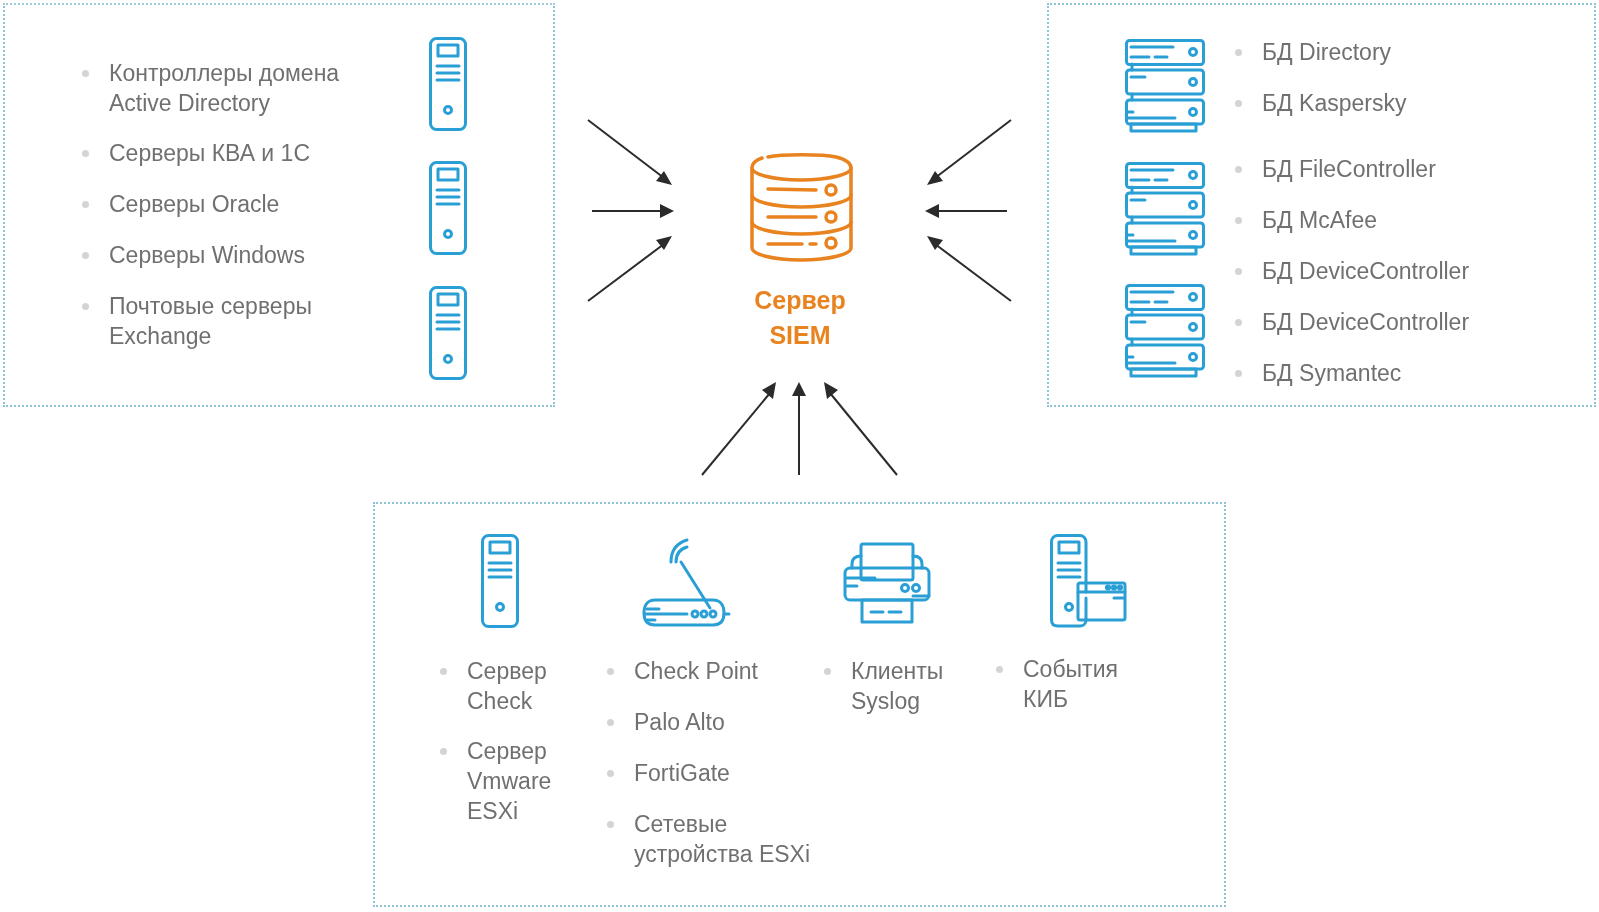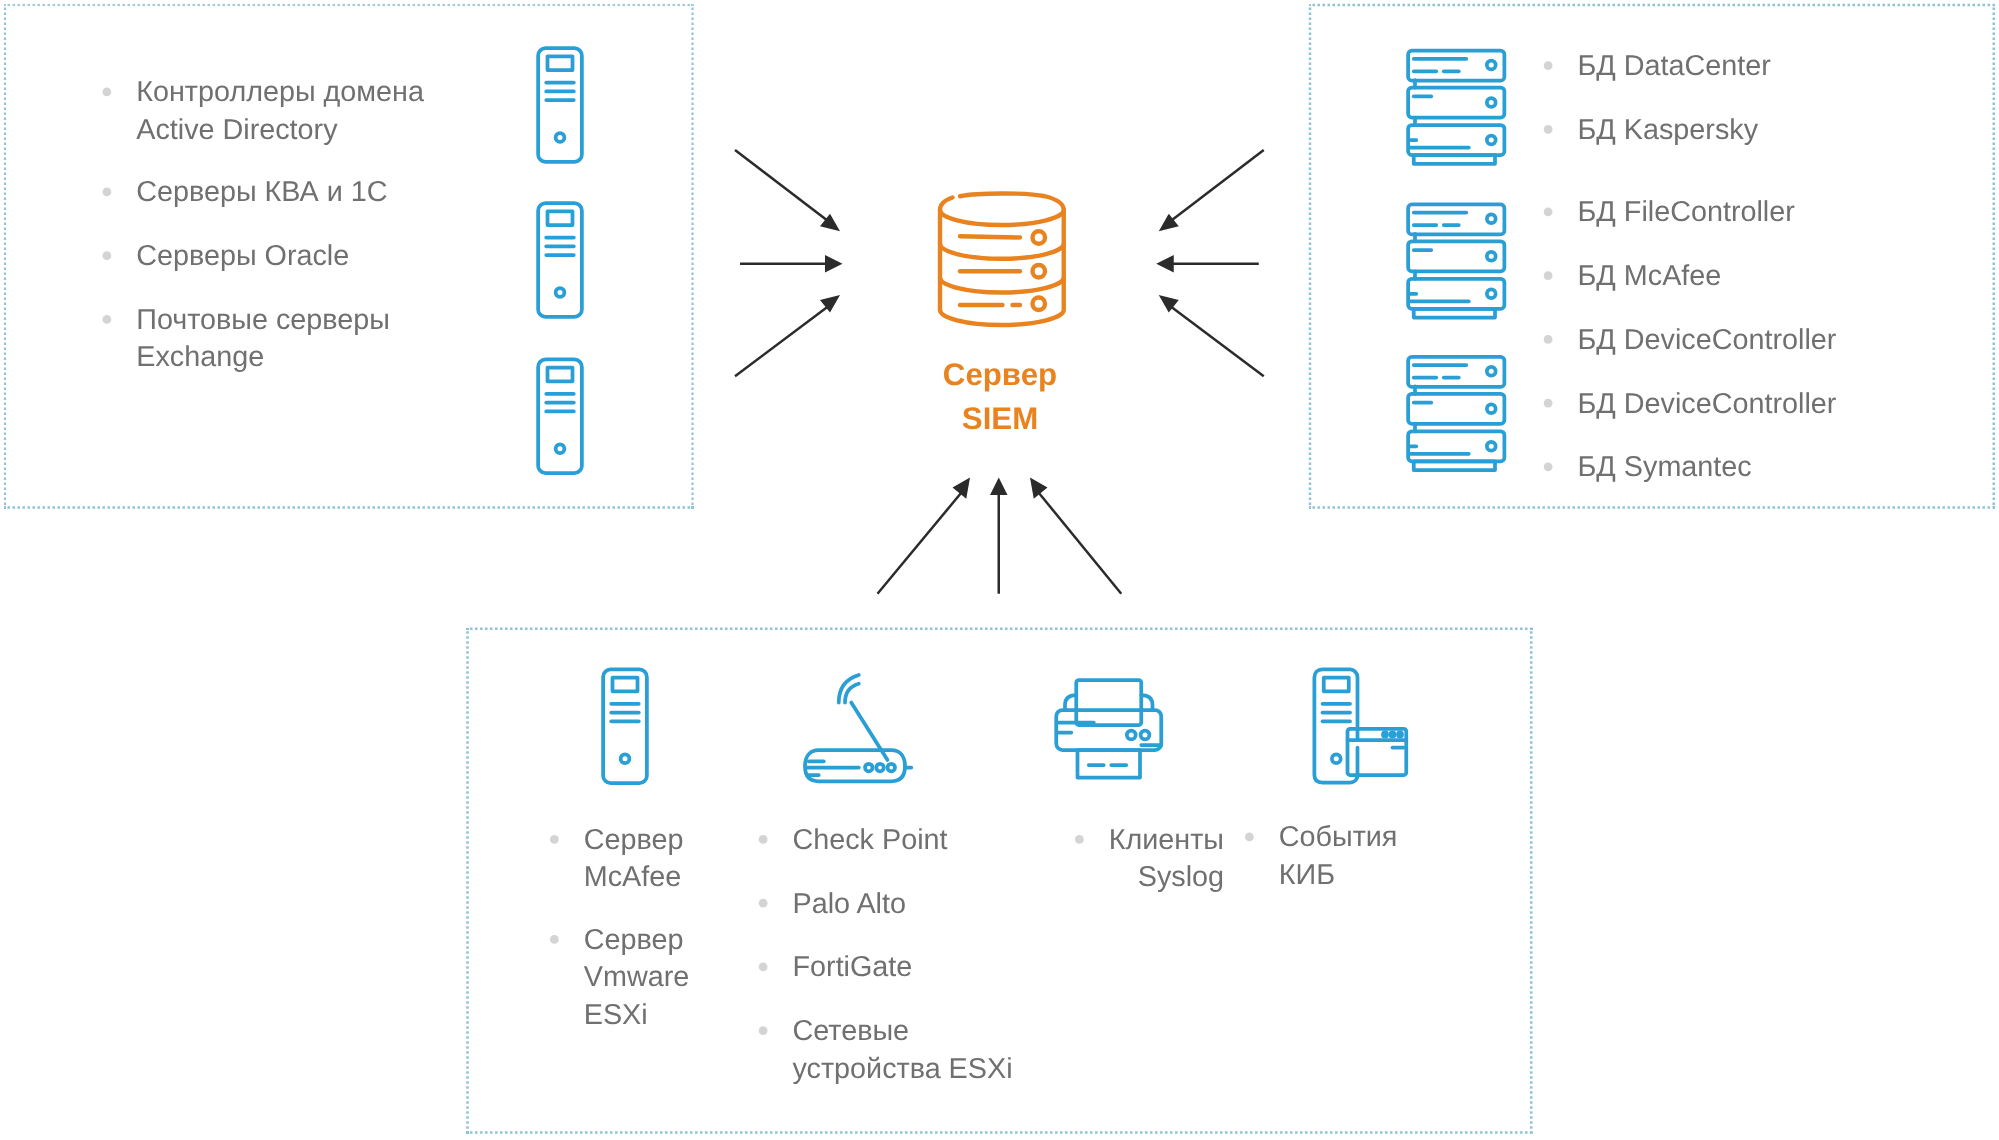--- a/index.html
+++ b/index.html
@@ -35,20 +35,23 @@
   <li style="margin-bottom:20px;">
     <span>Контроллеры домена</span>
     <span>Active Directory</span>
   </li>
   <li style="margin-bottom:21px;">
     <span>Серверы КВА и 1С</span>
   </li>
   <li style="margin-bottom:21px;">
     <span>Серверы Oracle</span>
   </li>
+  <li style="margin-bottom:21px;">
+    <span>Серверы Windows</span>
+  </li>
   <li>
     <span>Почтовые серверы</span>
     <span>Exchange</span>
   </li>
 </ul>
 
 <div class="icon" style="left:429px; top:37px;">
   <svg width="40" height="94">
       <rect class="ic" x="1.5" y="1.5" width="35" height="91" rx="6"></rect>
       <rect class="ic" x="9" y="8" width="20" height="11"></rect>
@@ -132,21 +135,21 @@
       <rect class="ic" x="1.5" y="61" width="77" height="24" rx="3"></rect>
       <line class="ic" x1="3" y1="73" x2="8" y2="73"></line>
       <line class="ic" x1="3" y1="79" x2="50" y2="79"></line>
       <circle class="ic" cx="68" cy="73" r="3.5"></circle>
       <rect class="ic" x="6" y="85" width="65" height="7"></rect>
     </svg>
 </div>
 
 <ul class="list" style="left:1235px; top:37px;">
   <li style="margin-bottom:21px;">
-      <span>БД DataCenter</span>
+      <span>БД Directory</span>
     </li>
   <li style="margin-bottom:36px;">
       <span>БД Kaspersky</span>
     </li>
   <li style="margin-bottom:21px;">
       <span>БД FileController</span>
     </li>
   <li style="margin-bottom:21px;">
       <span>БД McAfee</span>
     </li>
@@ -274,21 +277,21 @@
     <circle class="ic" cx="58" cy="53.5" r="1.6"></circle>
     <circle class="ic" cx="64" cy="53.5" r="1.6"></circle>
     <circle class="ic" cx="70" cy="53.5" r="1.6"></circle>
     <line class="ic" x1="64" y1="64" x2="73" y2="64"></line>
   </svg>
 </div>
 
 <ul class="list" style="left:440px; top:656px;">
   <li style="margin-bottom:20px;">
     <span>Сервер</span>
-    <span>McAfee</span>
+    <span>Check</span>
   </li>
   <li>
     <span>Сервер</span>
     <span>Vmware</span>
     <span>ESXi</span>
   </li>
 </ul>
 <ul class="list" style="left:607px; top:656px;">
   <li style="margin-bottom:21px;">
       <span>Check Point</span>
@@ -297,21 +300,21 @@
       <span>Palo Alto</span>
     </li>
   <li style="margin-bottom:21px;">
       <span>FortiGate</span>
     </li>
   <li>
     <span>Сетевые</span>
     <span>устройства ESXi</span>
   </li>
 </ul>
-<ul class="list" style="left:860px; top:656px;text-align:right;">
+<ul class="list" style="left:824px; top:656px;">
   <li>
     <span>Клиенты</span>
     <span>Syslog</span>
   </li>
 </ul>
 <ul class="list" style="left:996px; top:654px;">
   <li>
     <span>События</span>
     <span>КИБ</span>
   </li>

